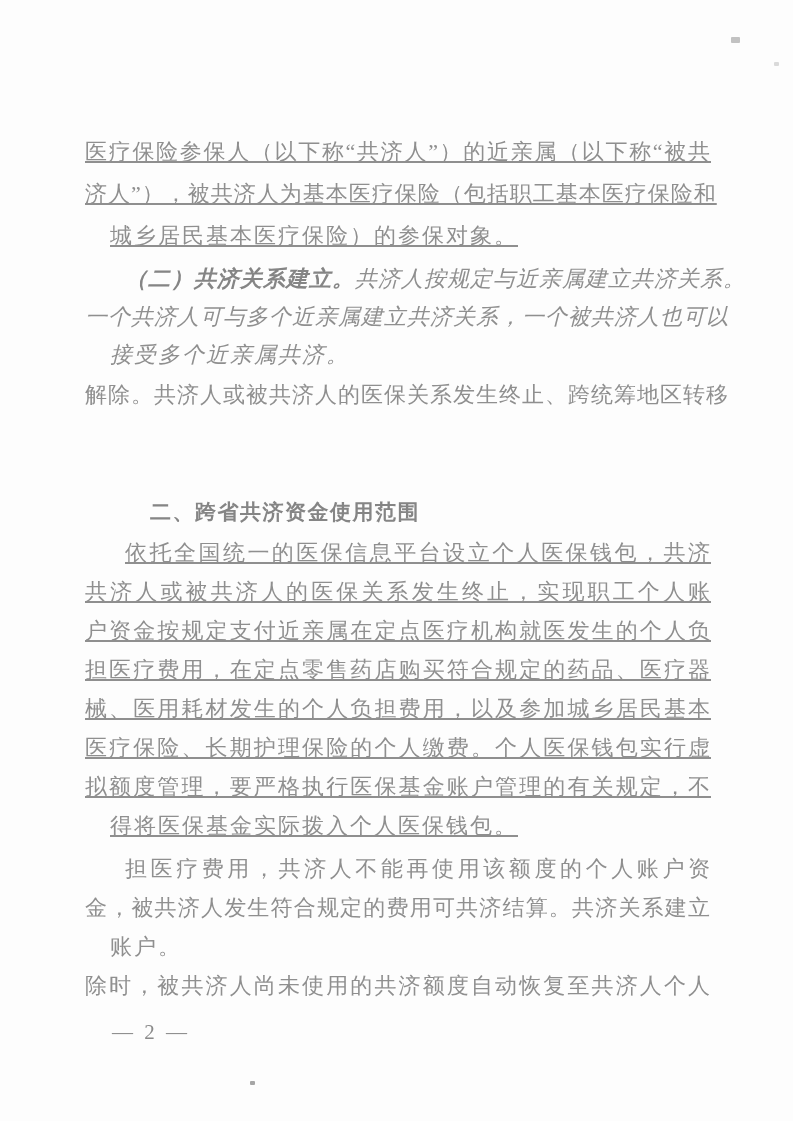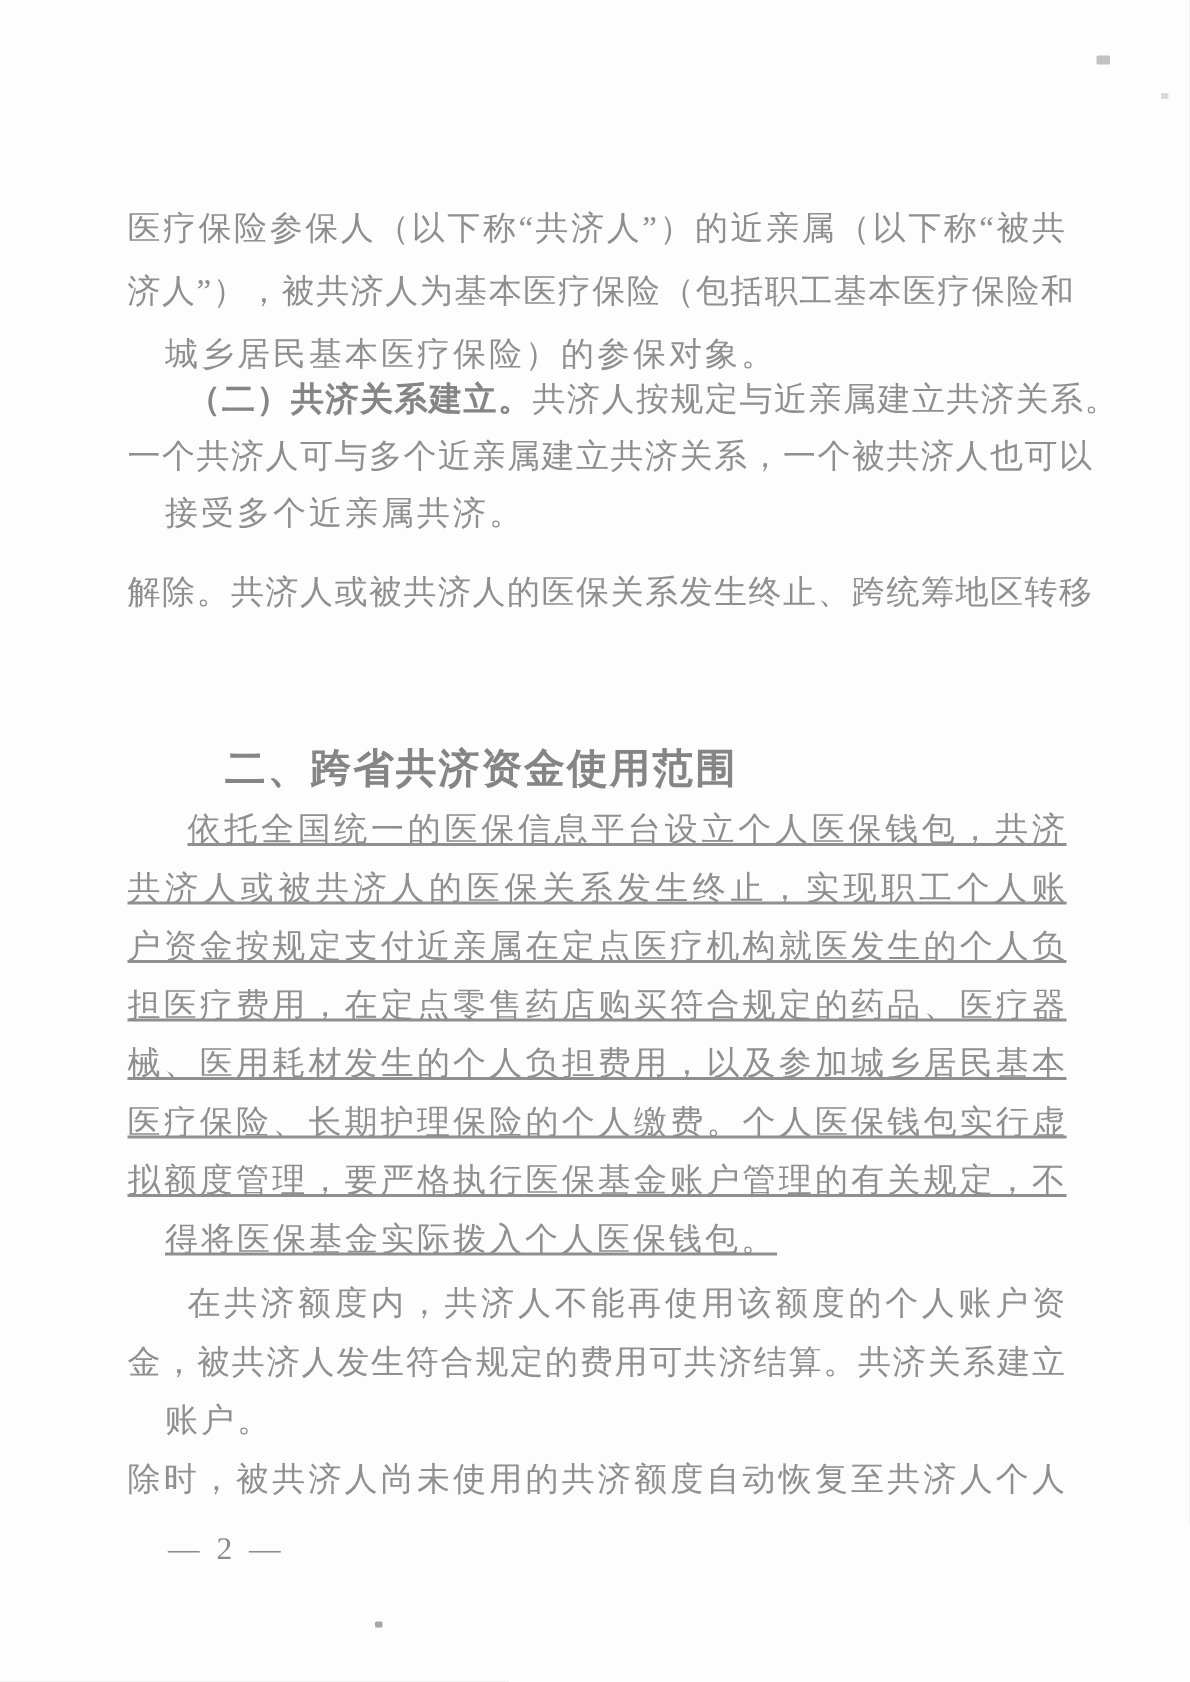--- a/index.html
+++ b/index.html
@@ -41,32 +41,32 @@
     margin-left: 25px;
   }
   .line.indent {
     text-indent: 40px;
   }
   .seg.bold {
     font-weight: bold;
     color: #858585;
   }
   
-  .p0 { top: 131px; }  .p0 .line { height: 42px; line-height: 42px; }
-  .p1 { top: 247px; }  .p1 .line { height: 38px; line-height: 38px; }
+  .p0 { top: 131px; text-decoration: underline; }  .p0 .line { height: 42px; line-height: 42px; }
+  .p1 { top: 260px; font-style: italic; }  .p1 .line { height: 38px; line-height: 38px; }
   .p2 { top: 376px; }  .p2 .line { height: 38px; line-height: 38px; }
   .p3 { top: 492px; }  .p3 .line { height: 40px; line-height: 40px; }
   .p4 { top: 533px; text-decoration: underline; }  .p4 .line { height: 39px; line-height: 39px; }
   .p5 { top: 849px; }  .p5 .line { height: 39px; line-height: 39px; }
   
   .paragraph.heading {
     font-family: Liberation Sans, sans-serif;
     font-weight: bold;
     color: #828282;
-    font-size: 27px;
+    font-size: 21px;
   }
   .paragraph.heading .line {
     text-align-last: left;
     letter-spacing: 1.5px;
   }
   .page-number {
     position: absolute;
     left: 112px;
     top: 1018px;
     height: 28px;
@@ -110,21 +110,21 @@
         <div class="line indent"><span class="seg">依托全国统一的医保信息平台设立个人医保钱包，共济</span></div>
         <div class="line"><span class="seg">共济人或被共济人的医保关系发生终止，实现职工个人账</span></div>
         <div class="line"><span class="seg">户资金按规定支付近亲属在定点医疗机构就医发生的个人负</span></div>
         <div class="line"><span class="seg">担医疗费用，在定点零售药店购买符合规定的药品、医疗器</span></div>
         <div class="line"><span class="seg">械、医用耗材发生的个人负担费用，以及参加城乡居民基本</span></div>
         <div class="line"><span class="seg">医疗保险、长期护理保险的个人缴费。个人医保钱包实行虚</span></div>
         <div class="line"><span class="seg">拟额度管理，要严格执行医保基金账户管理的有关规定，不</span></div>
         <div class="line final"><span class="seg">得将医保基金实际拨入个人医保钱包。</span></div>
       </div>
       <div class="paragraph p5">
-        <div class="line indent"><span class="seg">在共济额度内，共济人不能再使用该额度的个人账户资</span></div>
+        <div class="line indent"><span class="seg">担医疗费用，共济人不能再使用该额度的个人账户资</span></div>
         <div class="line"><span class="seg">金，被共济人发生符合规定的费用可共济结算。共济关系建立</span></div>
         <div class="line final"><span class="seg">账户。</span></div>
         <div class="line"><span class="seg">除时，被共济人尚未使用的共济额度自动恢复至共济人个人</span></div>
       </div>
     </div>
   <div class="page-number">— 2 —</div>
   <div class="speck speck-a"></div>
   <div class="speck speck-b"></div>
   <div class="speck speck-c"></div>
 </div>

